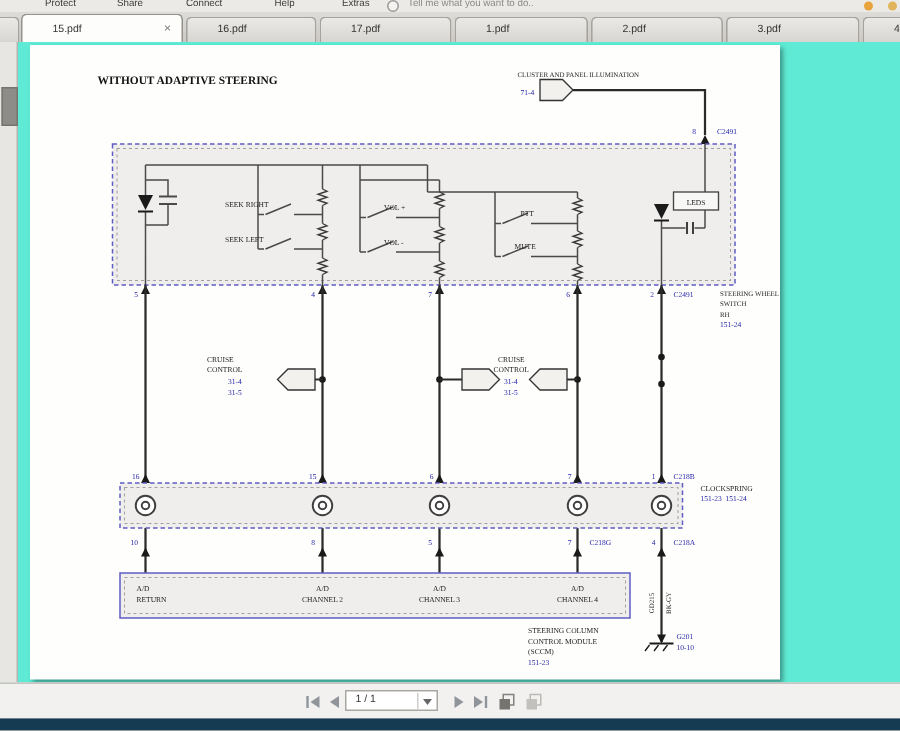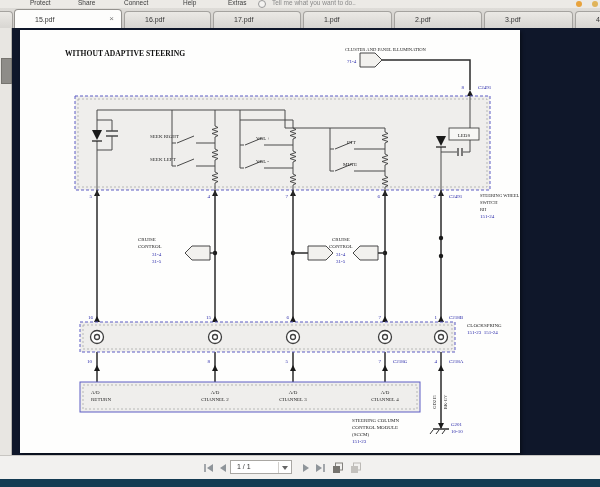--- a/index.html
+++ b/index.html
@@ -15,21 +15,21 @@
           background:linear-gradient(#dedcd8,#ccc9c5);}
   .tab{position:absolute;top:3px;height:17px;border:1px solid #a5a39f;border-bottom:none;
        border-radius:4px 4px 0 0;background:linear-gradient(#ebe9e5,#d7d5d1);box-sizing:border-box;}
   .tab.active{top:1px;height:19px;background:#fdfdfc;border-color:#94928e;}
   .tab .lbl{position:absolute;left:20px;top:4px;font-size:7px;color:#333;}
   .tab.active .lbl{top:6px;}
   .tab .x{position:absolute;right:7px;top:5px;font-size:8px;color:#777;line-height:8px;}
   .tabstub{position:absolute;left:0;top:3px;width:12px;height:17px;border:1px solid #a5a39f;
            border-left:none;border-bottom:none;border-radius:0 4px 0 0;background:linear-gradient(#ebe9e5,#d7d5d1);}
   
-  .content{position:absolute;left:0;top:28px;width:600px;height:427px;background:#0f172a;}
+  .content{position:absolute;left:0;top:28px;width:600px;height:427px;background:#5eead4;}
   .vscroll{position:absolute;left:0;top:0;width:11px;height:427px;background:#e8e6e2;border-right:1px solid #b5b3af;}
   .vthumb{position:absolute;left:1px;top:30px;width:9px;height:24px;background:#8e8c88;border:1px solid #76746f;}
   .page{position:absolute;left:20px;top:2px;width:500px;height:423px;background:#fefefd;
         box-shadow:2px 2px 3px rgba(0,0,0,0.35);}
   
   .toolbar{position:absolute;left:0;top:455px;width:600px;height:24px;background:#f2f1ef;border-top:1px solid #c8c6c2;box-sizing:border-box;}
   .tbtn{position:absolute;top:6px;width:12px;height:12px;}
   .combo{position:absolute;left:230px;top:4px;width:62px;height:14px;background:#fff;border:1px solid #a9a7a3;box-sizing:border-box;}
   .combo .val{position:absolute;left:6px;top:2px;font-size:7px;color:#333;}
   .combo .sep{position:absolute;right:12px;top:1px;width:1px;height:11px;background:#d0cecb;}

